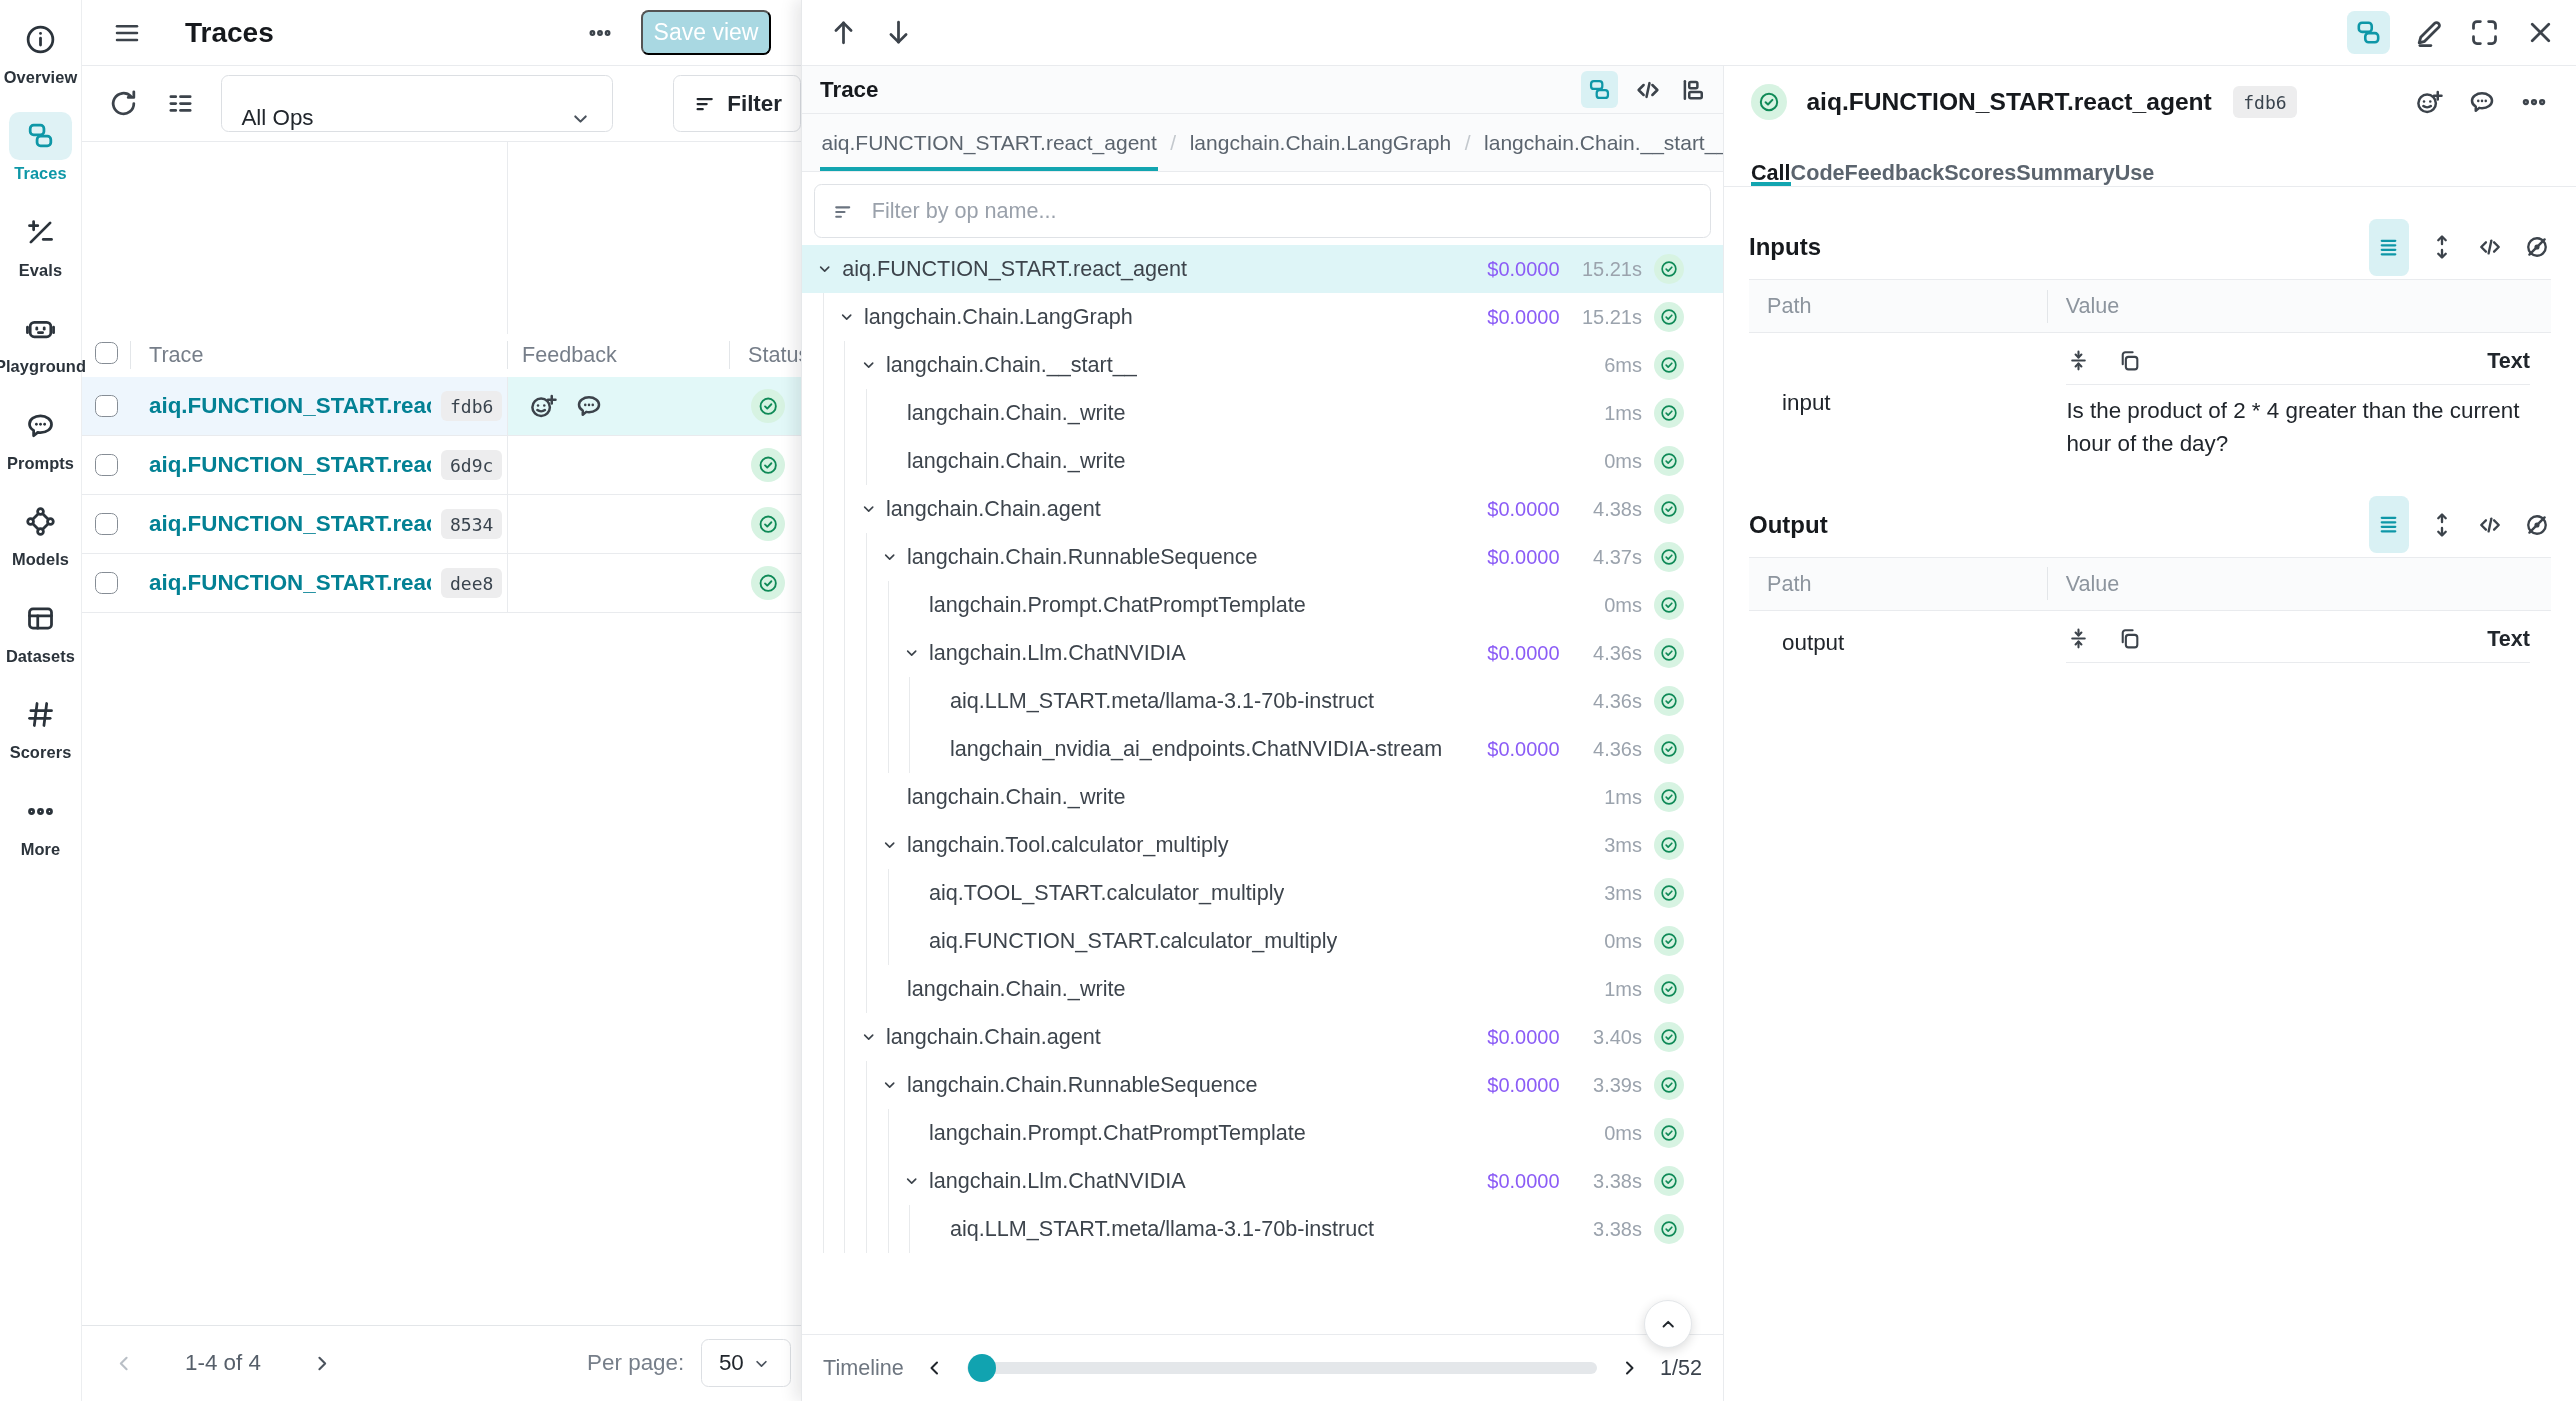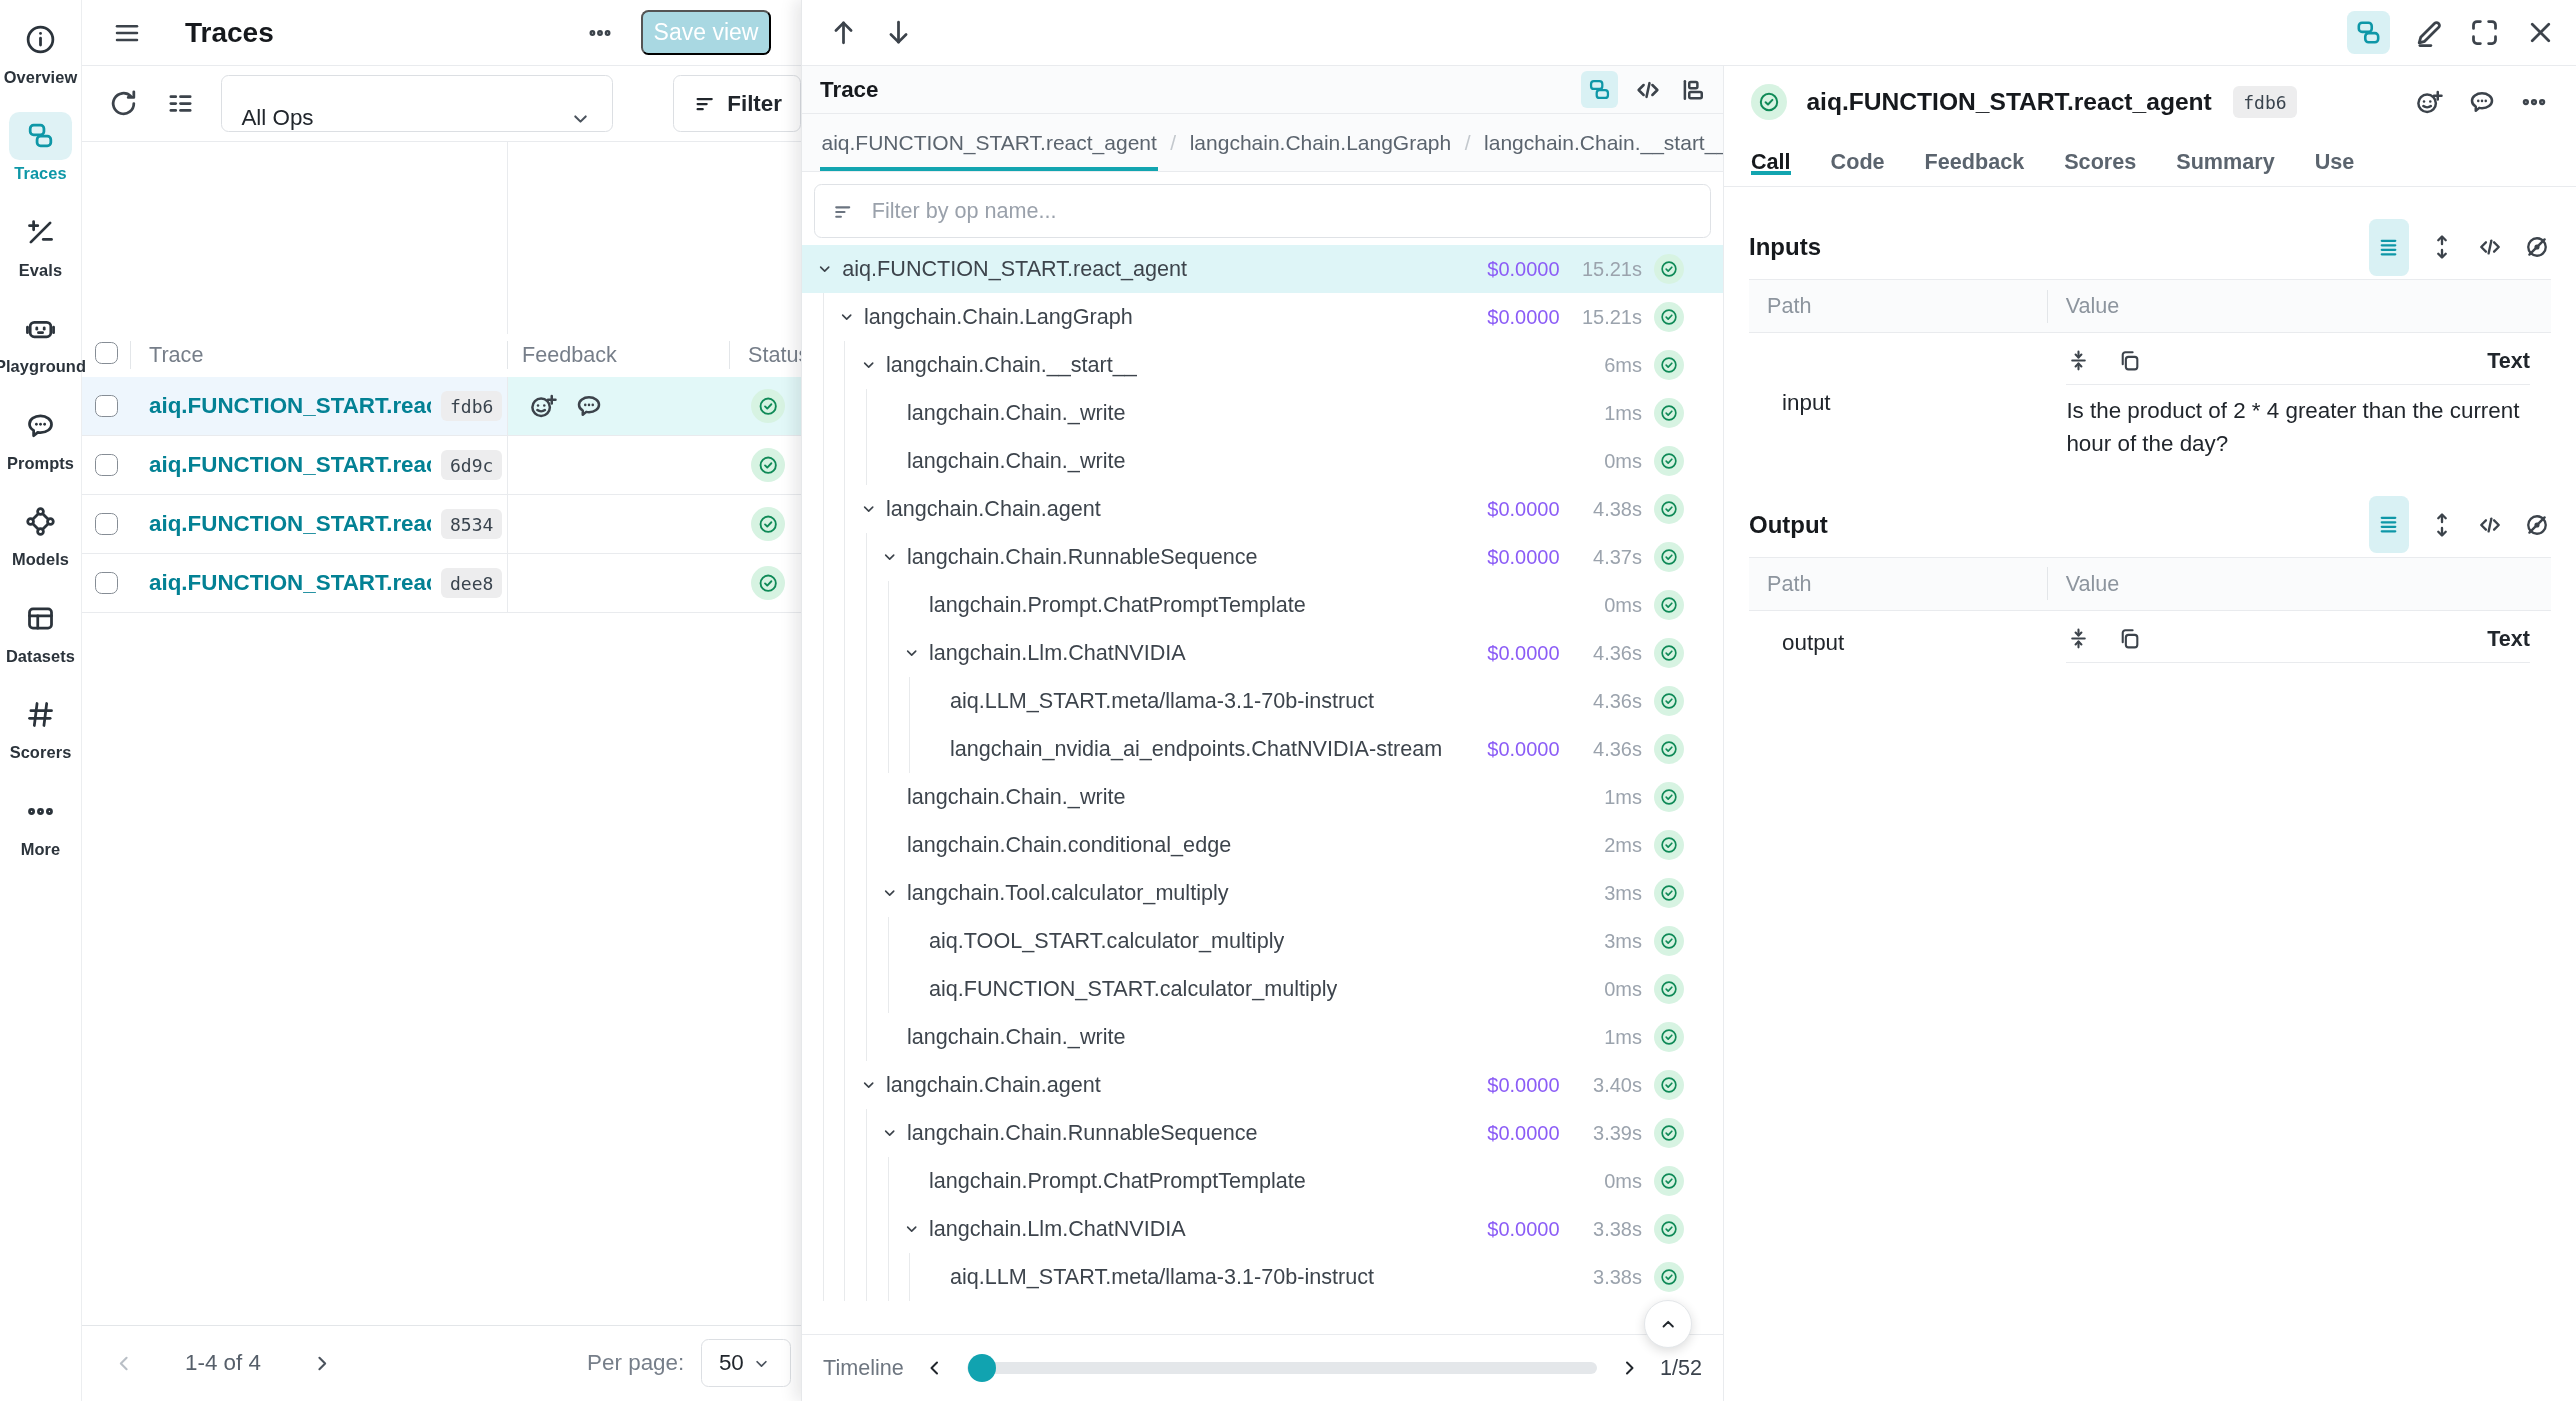--- a/index.html
+++ b/index.html
@@ -128,21 +128,21 @@
   
   .detail{position:absolute;left:922px;top:66px;right:0;bottom:0;background:#fff}
   .dt-titlerow{height:72px;display:flex;align-items:center;padding:0 27px;box-sizing:border-box}
   .dt-ok{width:36px;height:36px}
   .dt-ok .ic{width:24px;height:24px}
   .dt-title{margin-left:19.4px;font-size:24.6px;font-weight:700;color:#16191d;white-space:nowrap}
   .dt-badge{margin-left:21px;background:#ededee;color:#3a444e;font-family:"DejaVu Sans Mono",monospace;
             font-size:18px;border-radius:6px;padding:5.2px 10.4px}
   .dt-actions{margin-left:auto;display:flex;align-items:center;gap:22.4px;color:#3c434b}
   .dt-actions .ic{width:30px;height:30px}
-  .dt-tabs{height:49px;display:flex;align-items:center;gap:40px;padding:0 27px;border-bottom:0.7px solid #e9ebee;
+  .dt-tabs{height:49px;display:flex;align-items:flex-end;padding:0 27px;border-bottom:0.7px solid #e9ebee;
            box-sizing:border-box}
   .dt-tab{display:flex;align-items:center;font-size:21.6px;font-weight:600;color:#5b646e;position:relative;cursor:pointer}
   .dt-tab.active{color:#16191d;font-weight:700}
   .dt-tab.active::after{content:'';position:absolute;left:0;right:0;bottom:0;height:3.7px;background:#12a5b0}
   .dt-body{padding:0 25px}
   .dsec{margin-top:34px}
   .dsec-head{display:flex;align-items:center;height:52px}
   .dsec-title{font-size:24px;font-weight:700;color:#16191d}
   .dsec-icons{margin-left:auto;display:flex;align-items:center;gap:19.4px;color:#3c434b}
   .dsec-icons .ic{width:28px;height:28px}
@@ -767,37 +767,20 @@
             </span>
   </div>
           <div class="trow" style="padding-left:78px">
     <i class="guide" style="left:21px"></i>
             <i class="guide" style="left:42px"></i>
             <i class="guide" style="left:64px"></i>
             <span class="tchev-sp"></span>
     <span class="tname">langchain.Chain._write</span>
     <span class="tcost"></span>
     <span class="tdur">1ms</span>
-    <span class="okc tstat">
-              <span class="ic">
-                <svg viewBox="0 0 24 24" fill="none" stroke="currentColor" stroke-width="2" stroke-linecap="round" stroke-linejoin="round">
-                  <circle cx="12" cy="12" r="8.2"></circle>
-                  <polyline points="8.6 12.2 11 14.5 15.4 9.9"></polyline>
-                </svg>
-              </span>
-            </span>
-  </div>
-          <div class="trow" style="padding-left:78px">
-    <i class="guide" style="left:21px"></i>
-            <i class="guide" style="left:42px"></i>
-            <i class="guide" style="left:64px"></i>
-            <span class="tchev-sp"></span>
-    <span class="tname">langchain.Chain.conditional_edge</span>
-    <span class="tcost"></span>
-    <span class="tdur">2ms</span>
     <span class="okc tstat">
               <span class="ic">
                 <svg viewBox="0 0 24 24" fill="none" stroke="currentColor" stroke-width="2" stroke-linecap="round" stroke-linejoin="round">
                   <circle cx="12" cy="12" r="8.2"></circle>
                   <polyline points="8.6 12.2 11 14.5 15.4 9.9"></polyline>
                 </svg>
               </span>
             </span>
   </div>
           <div class="trow" style="padding-left:78px">

